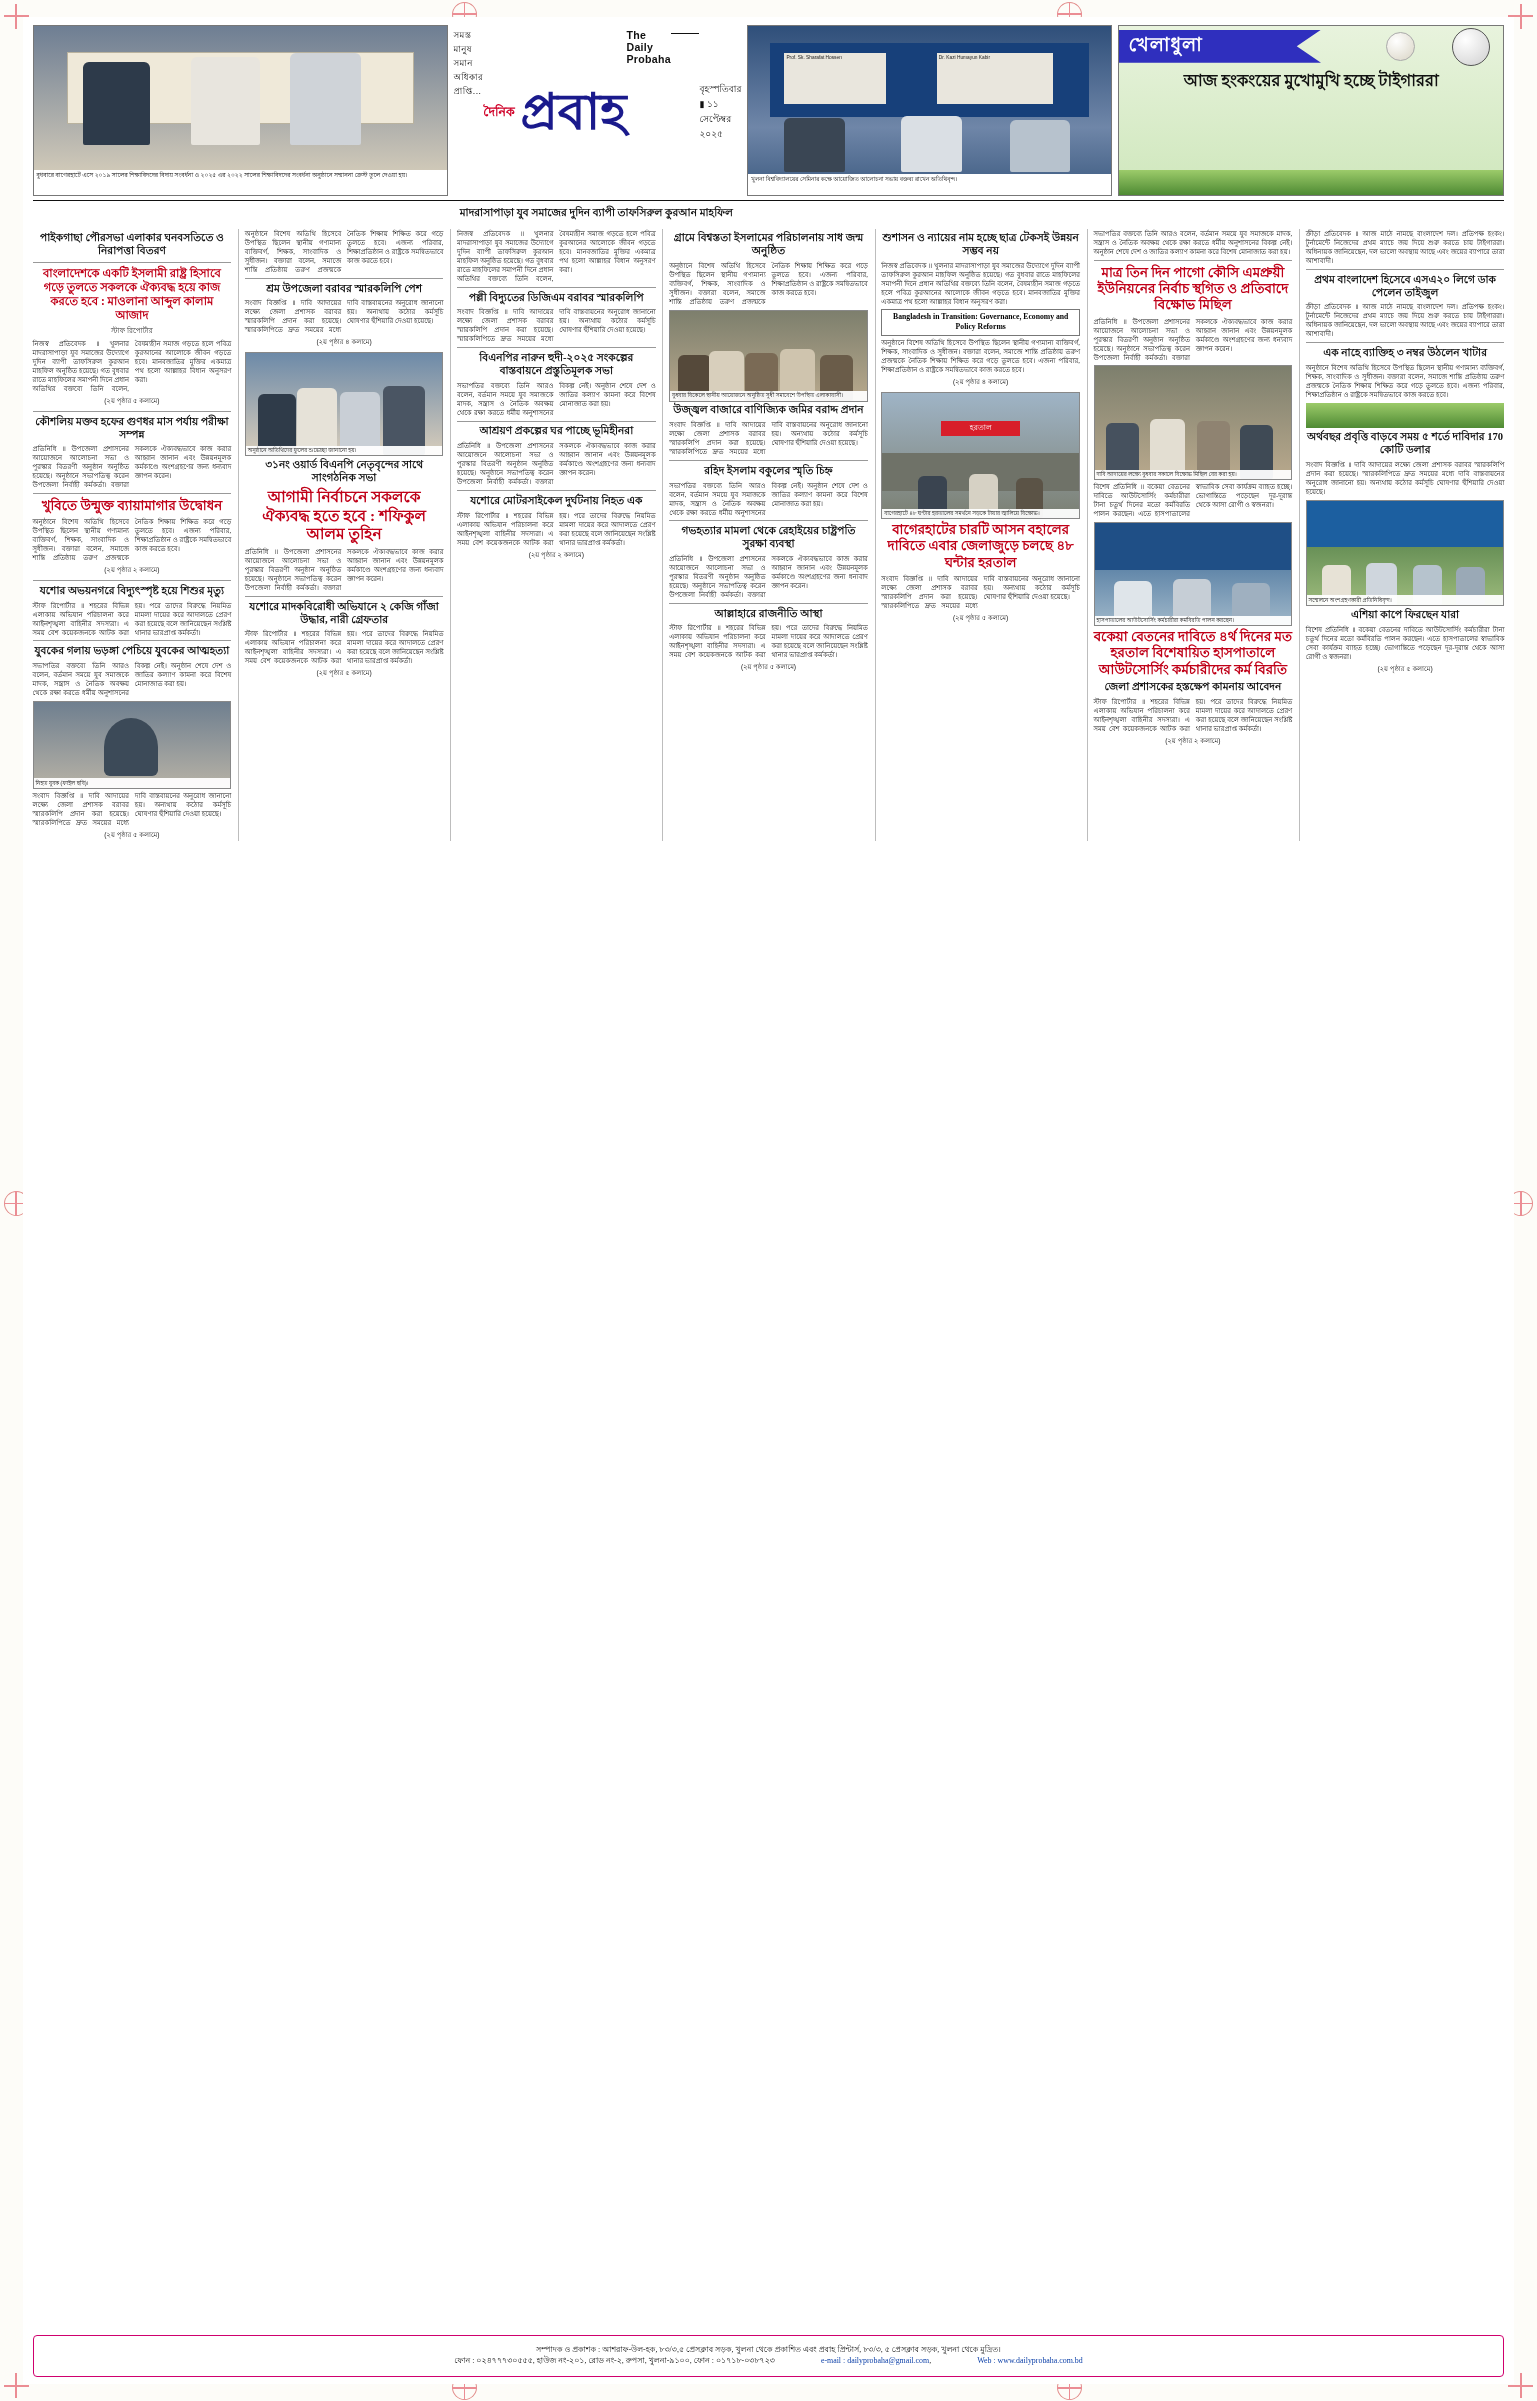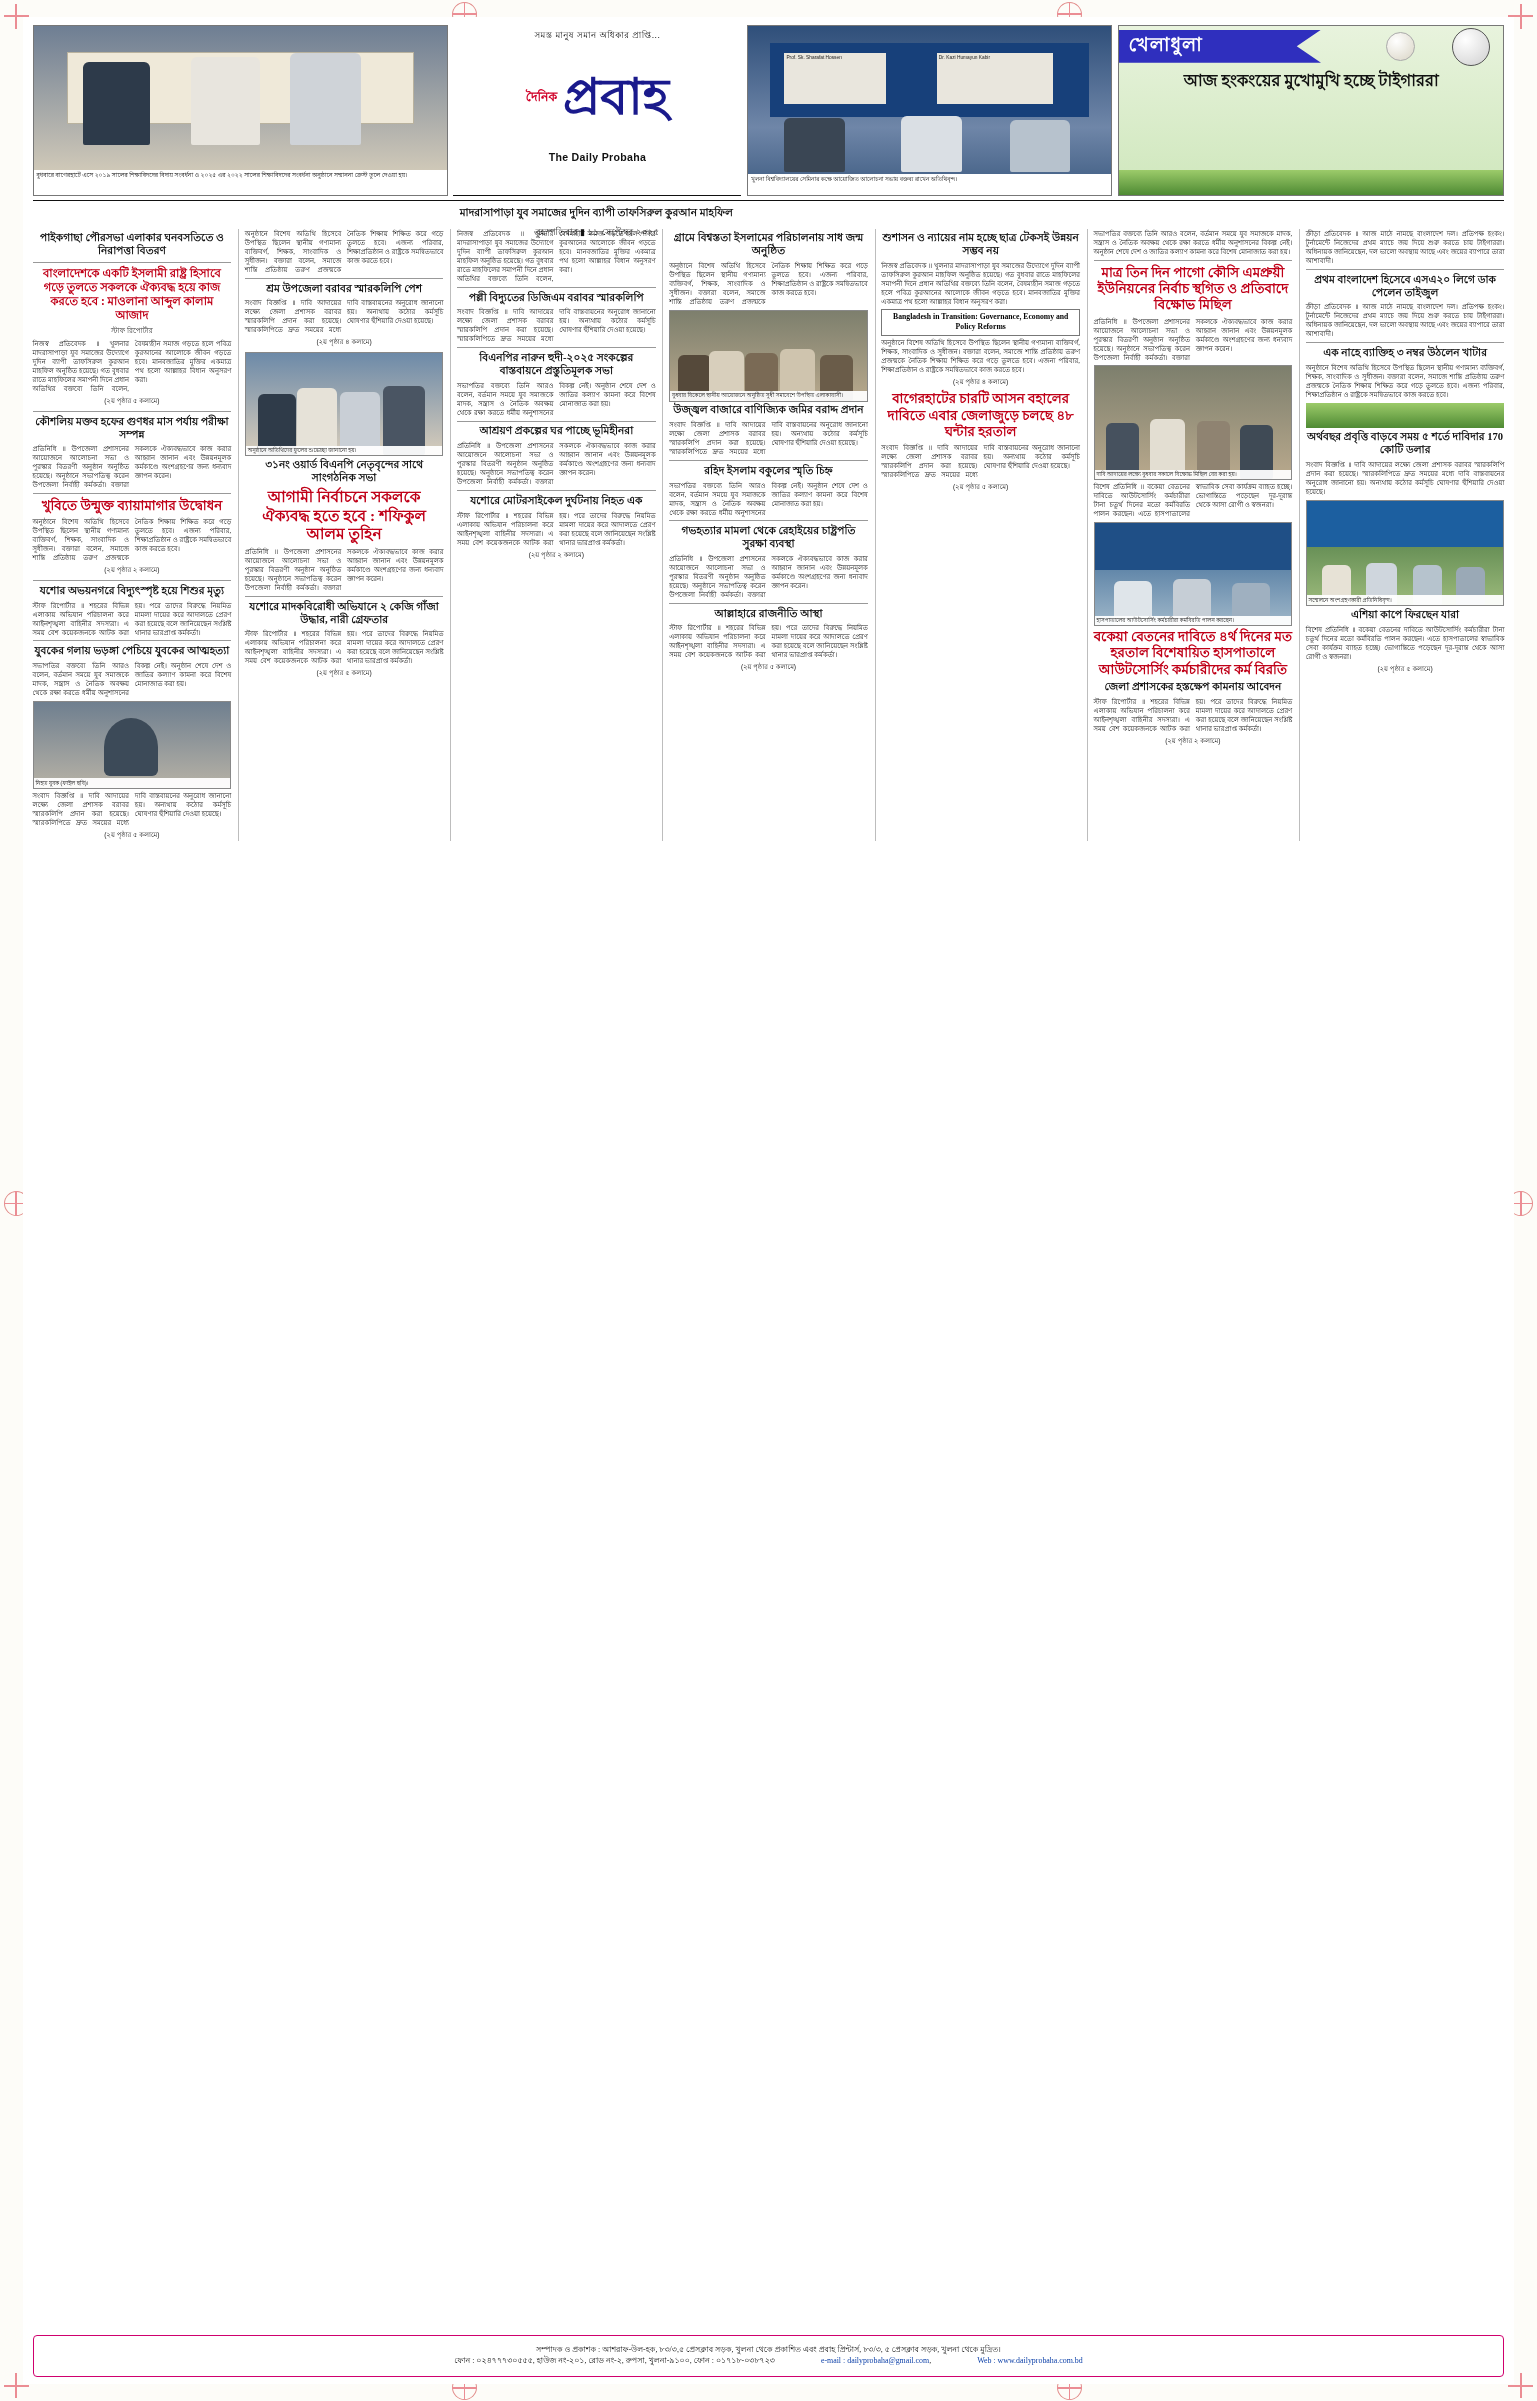--- a/index.html
+++ b/index.html
@@ -37,23 +37,22 @@
     background:linear-gradient(160deg,#7d8aa0,#c8c2b4 55%,#8d8272);
   }
   .mast-photo .cap {
     position:absolute; left:0; right:0; bottom:0; background:#fff;
     font-size:6px; line-height:7.3px; color:#111; padding:1.9px 2.9px; height:25px; overflow:hidden;
     font-family:"Liberation Serif", serif;
   }
   .mast-photo .ph-inner { position:absolute; inset:0 0 25px 0; }
   .ph-band { position:absolute; left:0; right:0; }
   .logo-col {
-    width:288px; display:flex; flex-direction:column; align-items:center; justify-content:flex-start;
+    width:288px; display:flex; justify-content:flex-start;
     padding-top:3.8px;
-    gap:28px;
   }
   .logo-top { font-size:8.6px; color:#111; letter-spacing:0.5px; }
   .logo-main {
     font-size:50px; font-weight:bold; color:#1a1a8c;
     font-family:"Liberation Serif", serif; line-height:52px;
     display:flex; align-items:center; gap:5.8px;
   }
   .logo-main .dot { color:#d00028; font-size:33px; }
   .logo-en { font-size:10.6px; color:#111; font-weight:bold; letter-spacing:0.3px; }
   .logo-rule { width:100%; border-top:1.4px solid #111; margin:3.8px 0 1.9px; }
@@ -317,20 +316,28 @@
         <h2 class="hl blk s11">শুশাসন ও ন্যায়ের নাম হচ্ছে ছাত্র টেকসই উন্নয়ন সম্ভব নয়</h2>
         <div class="body">নিজস্ব প্রতিবেদক ॥ খুলনার মাদরাসাপাড়া যুব সমাজের উদ্যোগে দুদিন ব্যাপী তাফসিরুল কুরআন মাহফিল অনুষ্ঠিত হয়েছে। গত বুধবার রাতে মাহফিলের সমাপনী দিনে প্রধান অতিথির বক্তব্যে তিনি বলেন, বৈষম্যহীন সমাজ গড়তে হলে পবিত্র কুরআনের আলোকে জীবন গড়তে হবে। মানবজাতির মুক্তির একমাত্র পথ হলো আল্লাহর বিধান অনুসরণ করা।</div>
 
         <div class="banner-box">
           <div style="font-family:'Liberation Serif',serif;font-size:7.7px;line-height:9.6px;text-align:center;font-weight:bold;">Bangladesh in Transition: Governance, Economy and Policy Reforms</div>
         </div>
 
         <div class="body">অনুষ্ঠানে বিশেষ অতিথি হিসেবে উপস্থিত ছিলেন স্থানীয় গণ্যমান্য ব্যক্তিবর্গ, শিক্ষক, সাংবাদিক ও সুধীজন। বক্তারা বলেন, সমাজে শান্তি প্রতিষ্ঠায় তরুণ প্রজন্মকে নৈতিক শিক্ষায় শিক্ষিত করে গড়ে তুলতে হবে। এজন্য পরিবার, শিক্ষাপ্রতিষ্ঠান ও রাষ্ট্রকে সমন্বিতভাবে কাজ করতে হবে।</div>
         <div class="cont">(২য় পৃষ্ঠার ৪ কলামে)</div>
 
+        <div class="photo p-street" style="height:127px;">
+          <div style="position:absolute;left:0;right:0;bottom:27px;height:38px;background:#6f7268;"></div>
+          <div class="fig" style="left:18%;width:29px;height:42px;background:#3a4450;"></div>
+          <div class="fig" style="left:44%;width:29px;height:44px;background:#d6d1c4;"></div>
+          <div class="fig" style="left:68%;width:27px;height:40px;background:#5b5346;"></div>
+          <div style="position:absolute;left:30%;top:22%;width:40%;height:15.4px;background:#d81e2a;color:#fff;font-size:7.7px;text-align:center;">হরতাল</div>
+          <div class="cap">বাগেরহাটে ৪৮ ঘণ্টার হরতালের সমর্থনে সড়কে টায়ার জ্বালিয়ে বিক্ষোভ।</div>
+        </div>
 
         <h2 class="hl red s14">বাগেরহাটের চারটি আসন বহালের দাবিতে এবার জেলাজুড়ে চলছে ৪৮ ঘন্টার হরতাল</h2>
         <div class="body two">সংবাদ বিজ্ঞপ্তি ॥ দাবি আদায়ের লক্ষ্যে জেলা প্রশাসক বরাবর স্মারকলিপি প্রদান করা হয়েছে। স্মারকলিপিতে দ্রুত সময়ের মধ্যে দাবি বাস্তবায়নের অনুরোধ জানানো হয়। অন্যথায় কঠোর কর্মসূচি ঘোষণার হুঁশিয়ারি দেওয়া হয়েছে।</div>
         <div class="cont">(২য় পৃষ্ঠার ৫ কলামে)</div>
       </div>
 
       <div class="col vr" style="padding-left:5.8px;">
         <div class="body">সভাপতির বক্তব্যে তিনি আরও বলেন, বর্তমান সময়ে যুব সমাজকে মাদক, সন্ত্রাস ও নৈতিক অবক্ষয় থেকে রক্ষা করতে ধর্মীয় অনুশাসনের বিকল্প নেই। অনুষ্ঠান শেষে দেশ ও জাতির কল্যাণ কামনা করে বিশেষ মোনাজাত করা হয়।</div>
         <div class="rule"></div>
         <h2 class="hl red s14">মাত্র তিন দিন পাগো কৌসি এমপ্রুয়ী ইউনিয়নের নির্বাচ স্থগিত ও প্রতিবাদে বিক্ষোভ মিছিল</h2>

